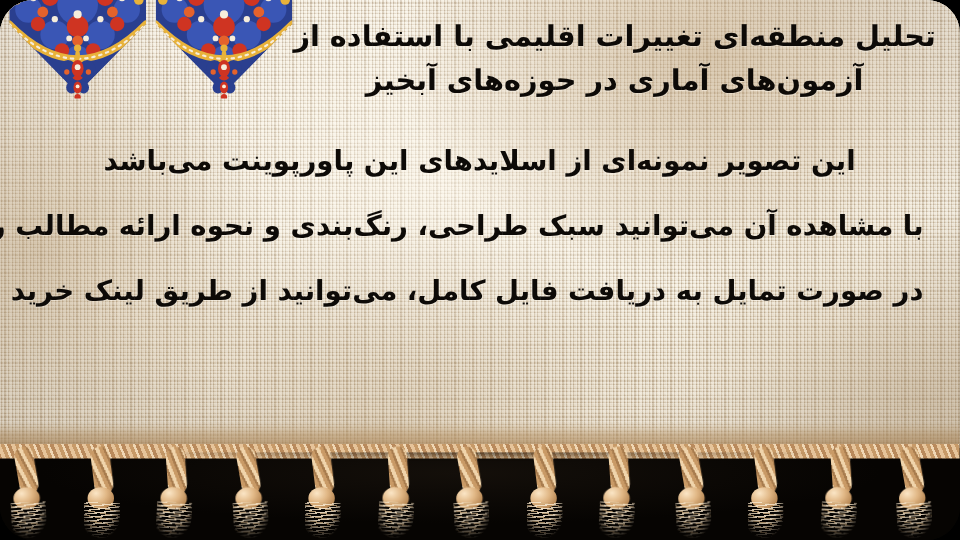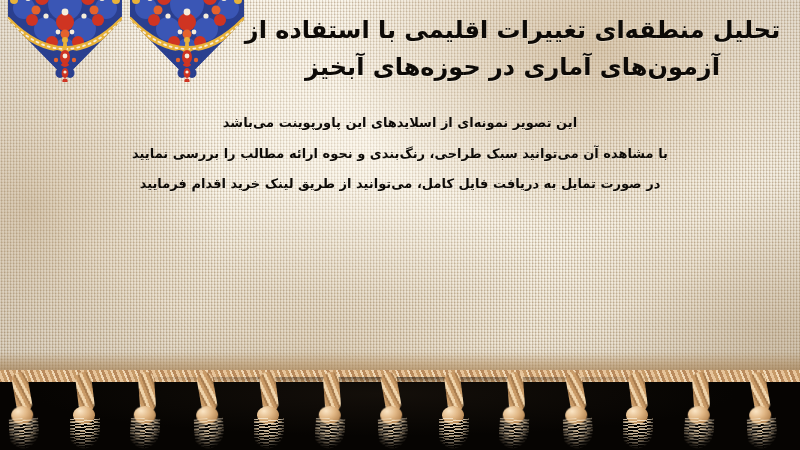--- a/index.html
+++ b/index.html
@@ -8,20 +8,21 @@
     padding: 0;
     background: #000;
   }
   #slide {
     position: relative;
     width: 800px;
     height: 450px;
     overflow: hidden;
     background: #0a0806;
     font-family: "DejaVu Sans", "Liberation Sans", sans-serif;
+    border-radius: 28px;
   }
 
   
   .canvas-field {
     position: absolute;
     left: 0; top: 0;
     width: 800px;
     height: 376px;
     background-color: #e8ddcb;
     background-image:
@@ -162,21 +163,21 @@
     letter-spacing: 0;
     text-shadow: 0 1px 0 rgba(255,250,240,.40);
   }
   .body-block {
     position: absolute;
     left: 30px;
     top: 108px;
     width: 740px;
     text-align: center;
     color: #0d0a07;
-    font-size: 13px;
+    font-size: 23px;
     line-height: 2.35;
     font-weight: 700;
     text-shadow: 0 1px 0 rgba(255,250,240,.38);
   }
   .body-block .line { display: block; white-space: nowrap; }
 </style>
 </head>
 <body>
 
 <div id="slide">

